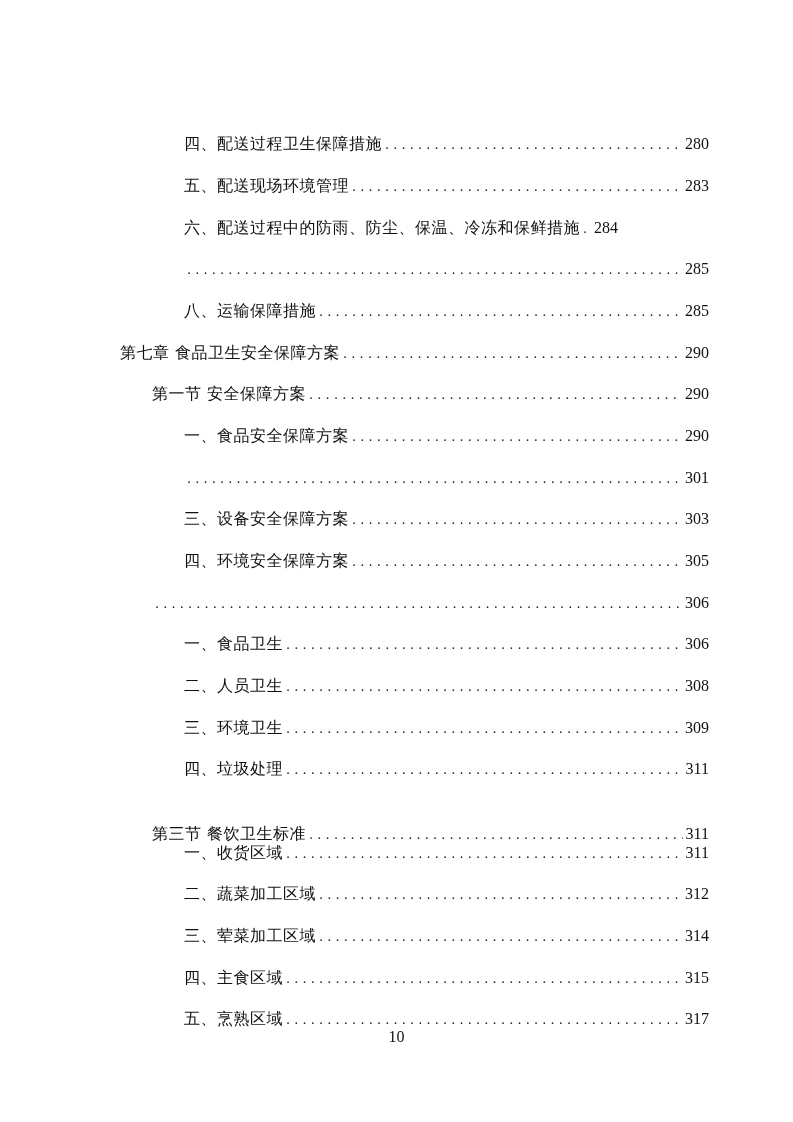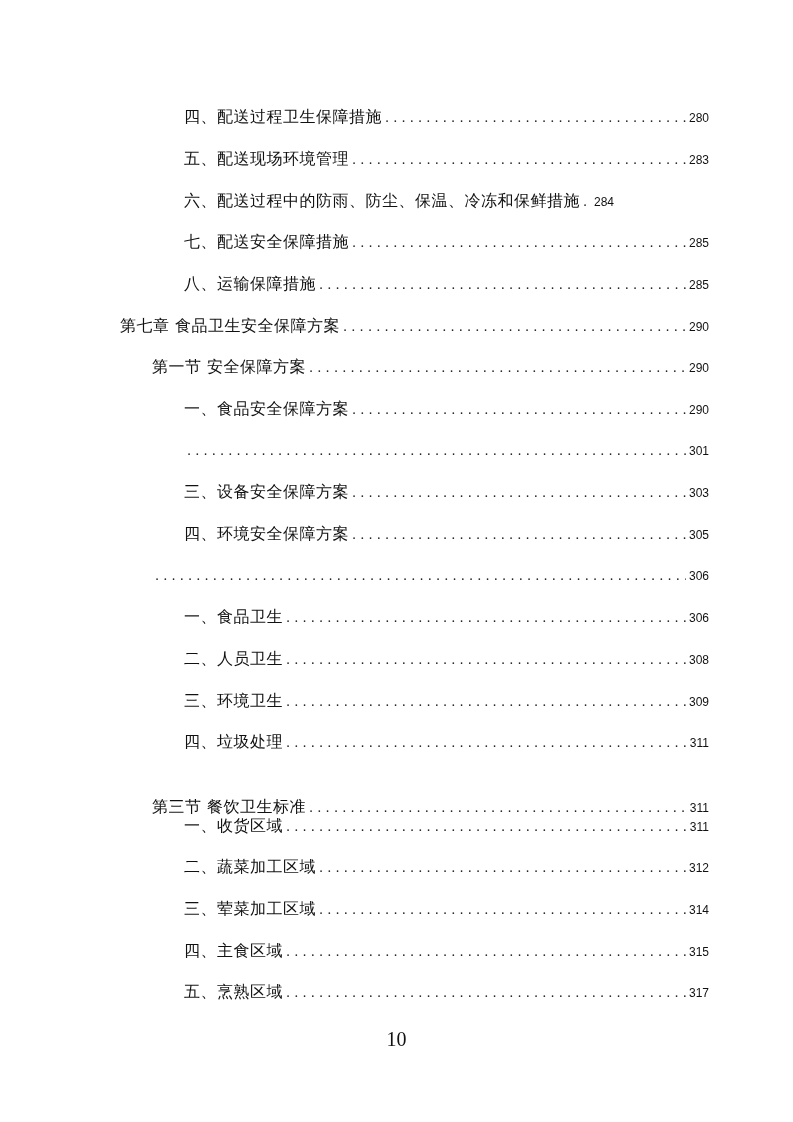--- a/index.html
+++ b/index.html
@@ -5,26 +5,26 @@
   html, body { margin:0; padding:0; background:#ffffff; }
   body { width:793px; height:1122px; position:relative; overflow:hidden;
          font-family:"DejaVu Serif","Liberation Serif",serif; color:#111; }
   .toc-line { position:absolute; left:0; width:793px; height:24px;padding-left:36px; }
   .toc-inner { position:absolute; right:120px; display:flex; align-items:baseline;
                font-size:16px; line-height:22px; white-space:nowrap; overflow:hidden; }
   .toc-title { flex:0 0 auto; letter-spacing:0.5px; }
   .toc-leader { flex:1 1 auto; overflow:hidden; color:#222; letter-spacing:2.2px;
                 margin:0 3px; font-size:13px; }
   .toc-leader::before { content:". . . . . . . . . . . . . . . . . . . . . . . . . . . . . . . . . . . . . . . . . . . . . . . . . . . . . . . . . . . . . . . . . . . . . . . ."; letter-spacing:0; }
-  .toc-page { flex:0 0 auto; font-family:Liberation Sans, sans-serif; font-size:12px; }
+  .toc-page { flex:0 0 auto; font-family:Liberation Serif, serif; font-size:16px;margin-top:27px; }
   .lvl1 { left:120px; }
   .lvl2 { left:152px; }
   .lvl3 { left:184px; }
   .page-number { position:absolute; top:1028px; left:0; width:793px; text-align:center;
-                 font-family:"Liberation Serif","DejaVu Serif",serif; font-size:20px; }
+                 font-family:"Liberation Serif","DejaVu Serif",serif; font-size:16px; }
 </style>
 </head>
 <body>
 
 <div>
   <div class="toc-line" style="top:106px">
       <div class="toc-inner lvl3">
         <span class="toc-title">四、配送过程卫生保障措施</span>
         <span class="toc-leader"></span>
         <span class="toc-page">280</span>
@@ -39,21 +39,20 @@
     </div>
   <div class="toc-line" style="top:190px">
       <div class="toc-inner lvl3">
         <span class="toc-title">六、配送过程中的防雨、防尘、保温、冷冻和保鲜措施</span>
         <span class="toc-leader" style="flex:0 0 8px"></span>
         <span class="toc-page">284</span>
       </div>
     </div>
   <div class="toc-line" style="top:231px">
       <div class="toc-inner lvl3">
-        <span class="toc-title">七、配送安全保障措施</span>
         <span class="toc-leader"></span>
         <span class="toc-page">285</span>
       </div>
     </div>
   <div class="toc-line" style="top:273px">
       <div class="toc-inner lvl3">
         <span class="toc-title">八、运输保障措施</span>
         <span class="toc-leader"></span>
         <span class="toc-page">285</span>
       </div>

